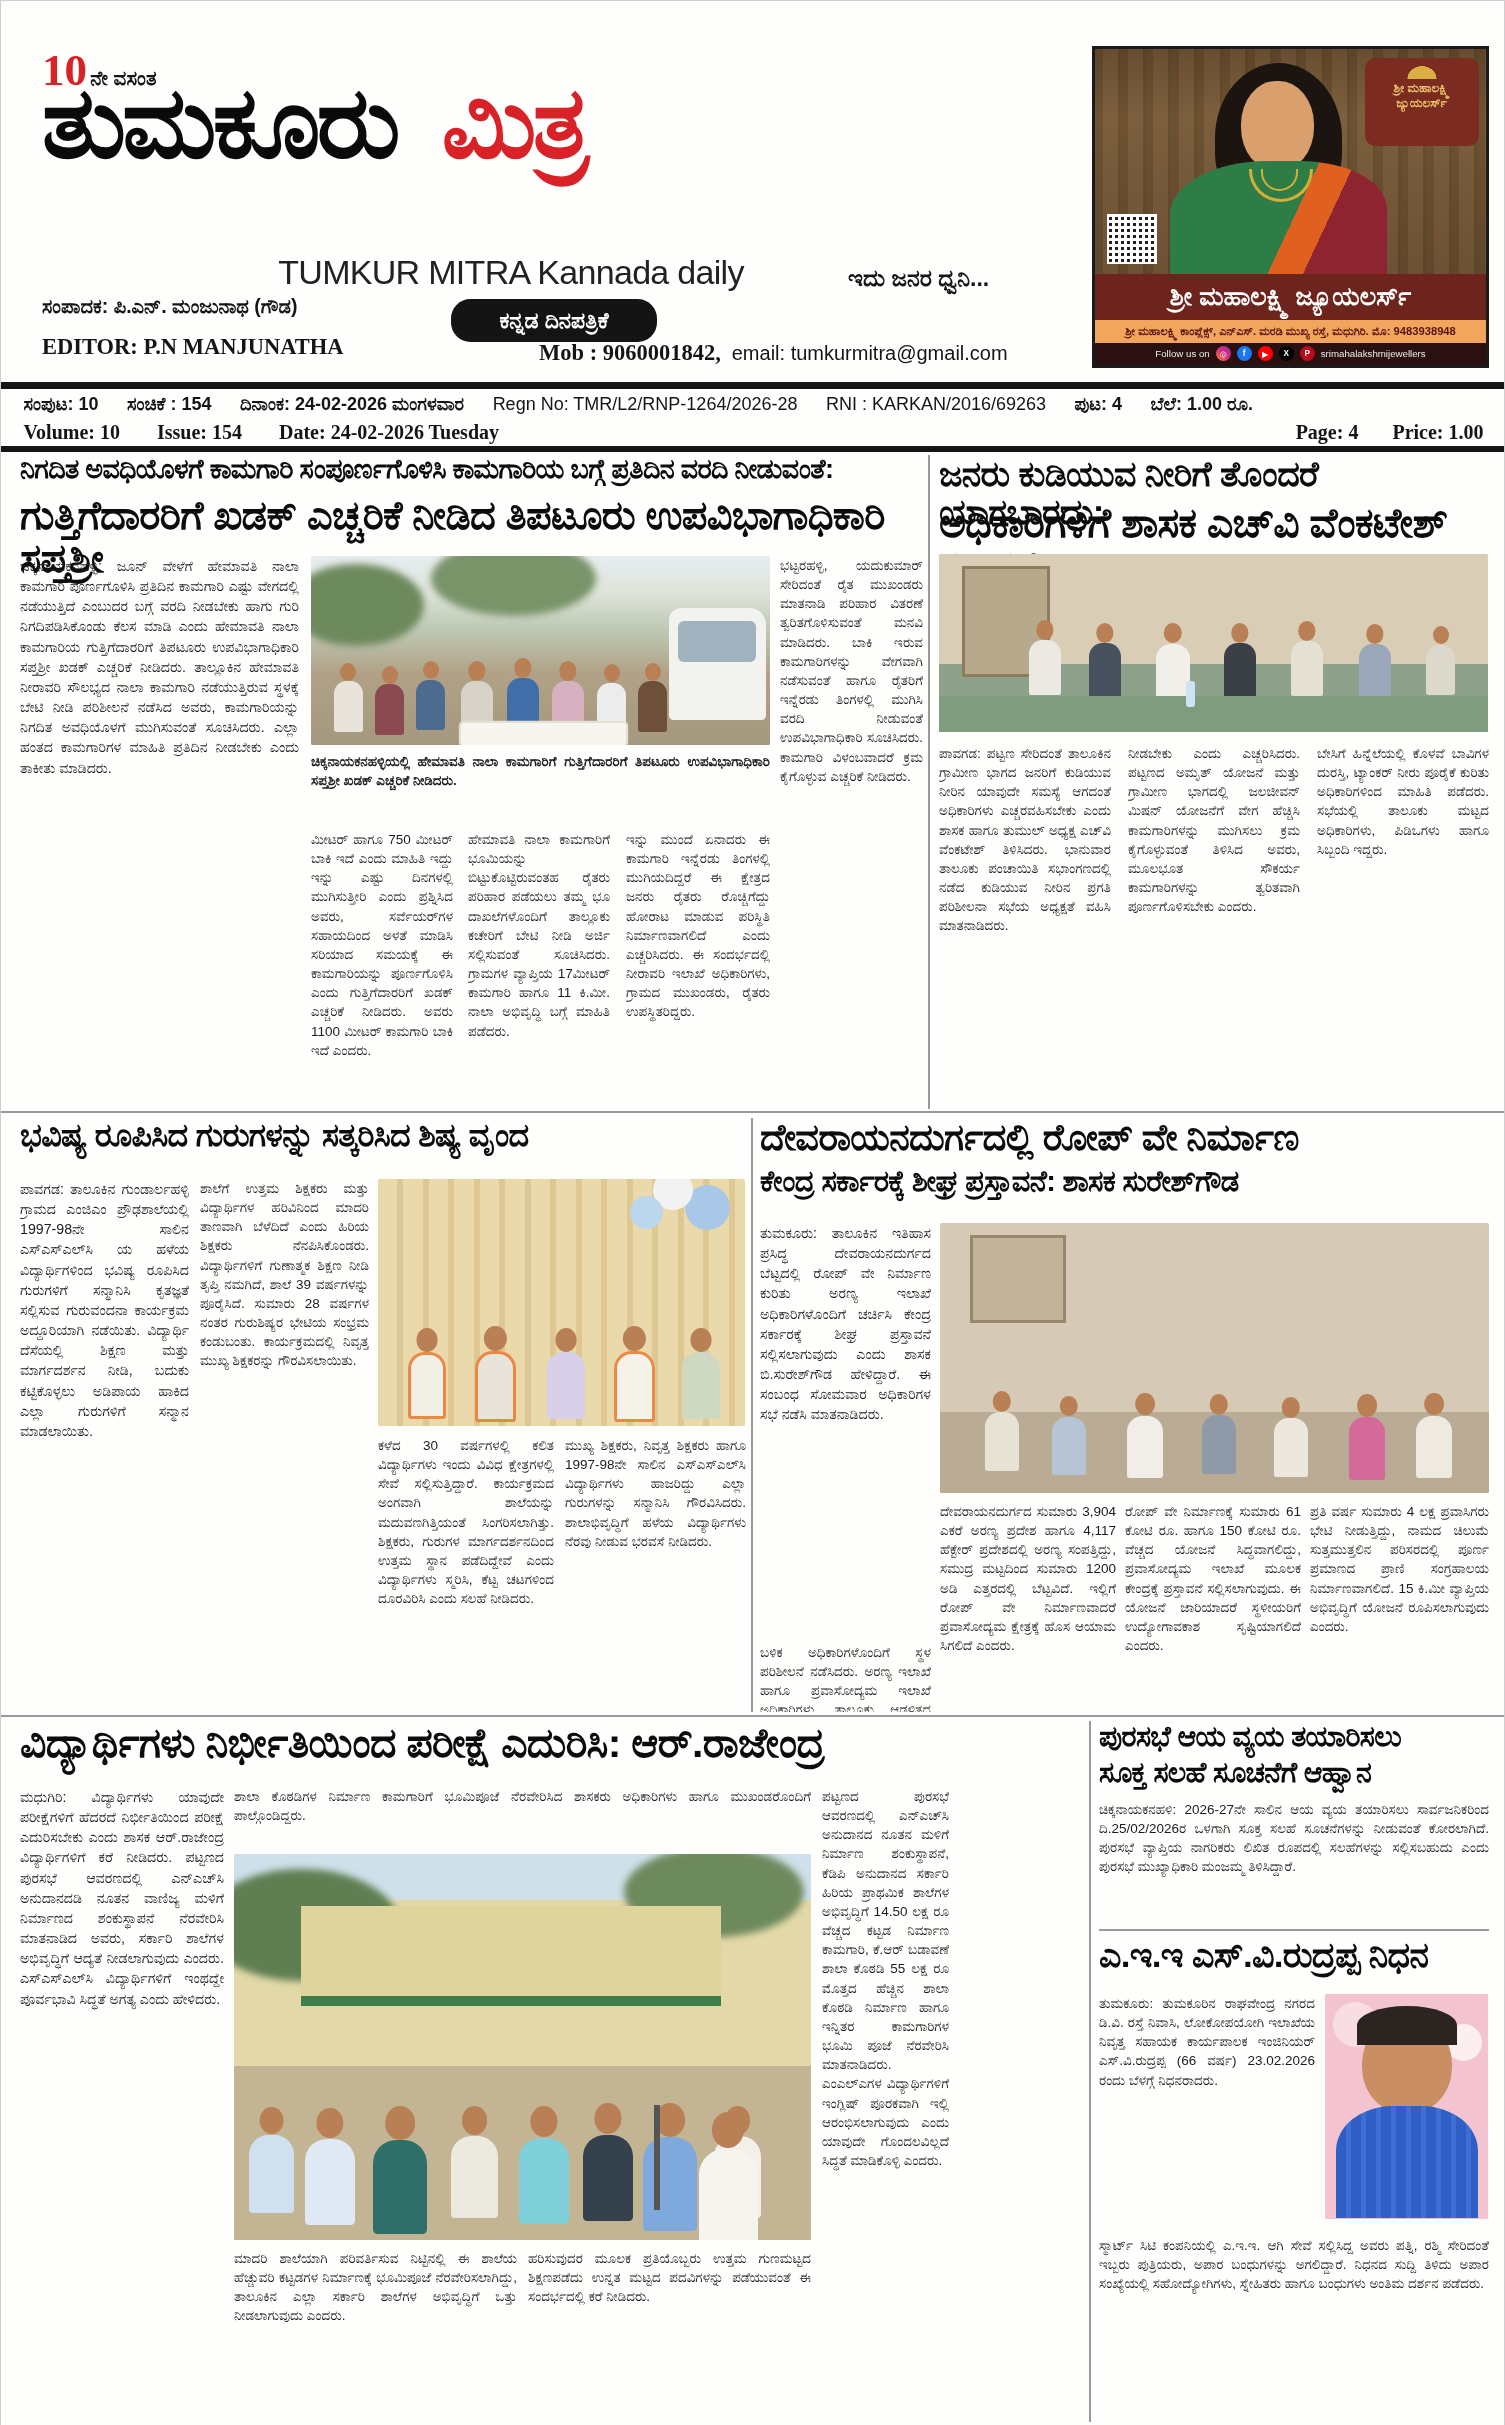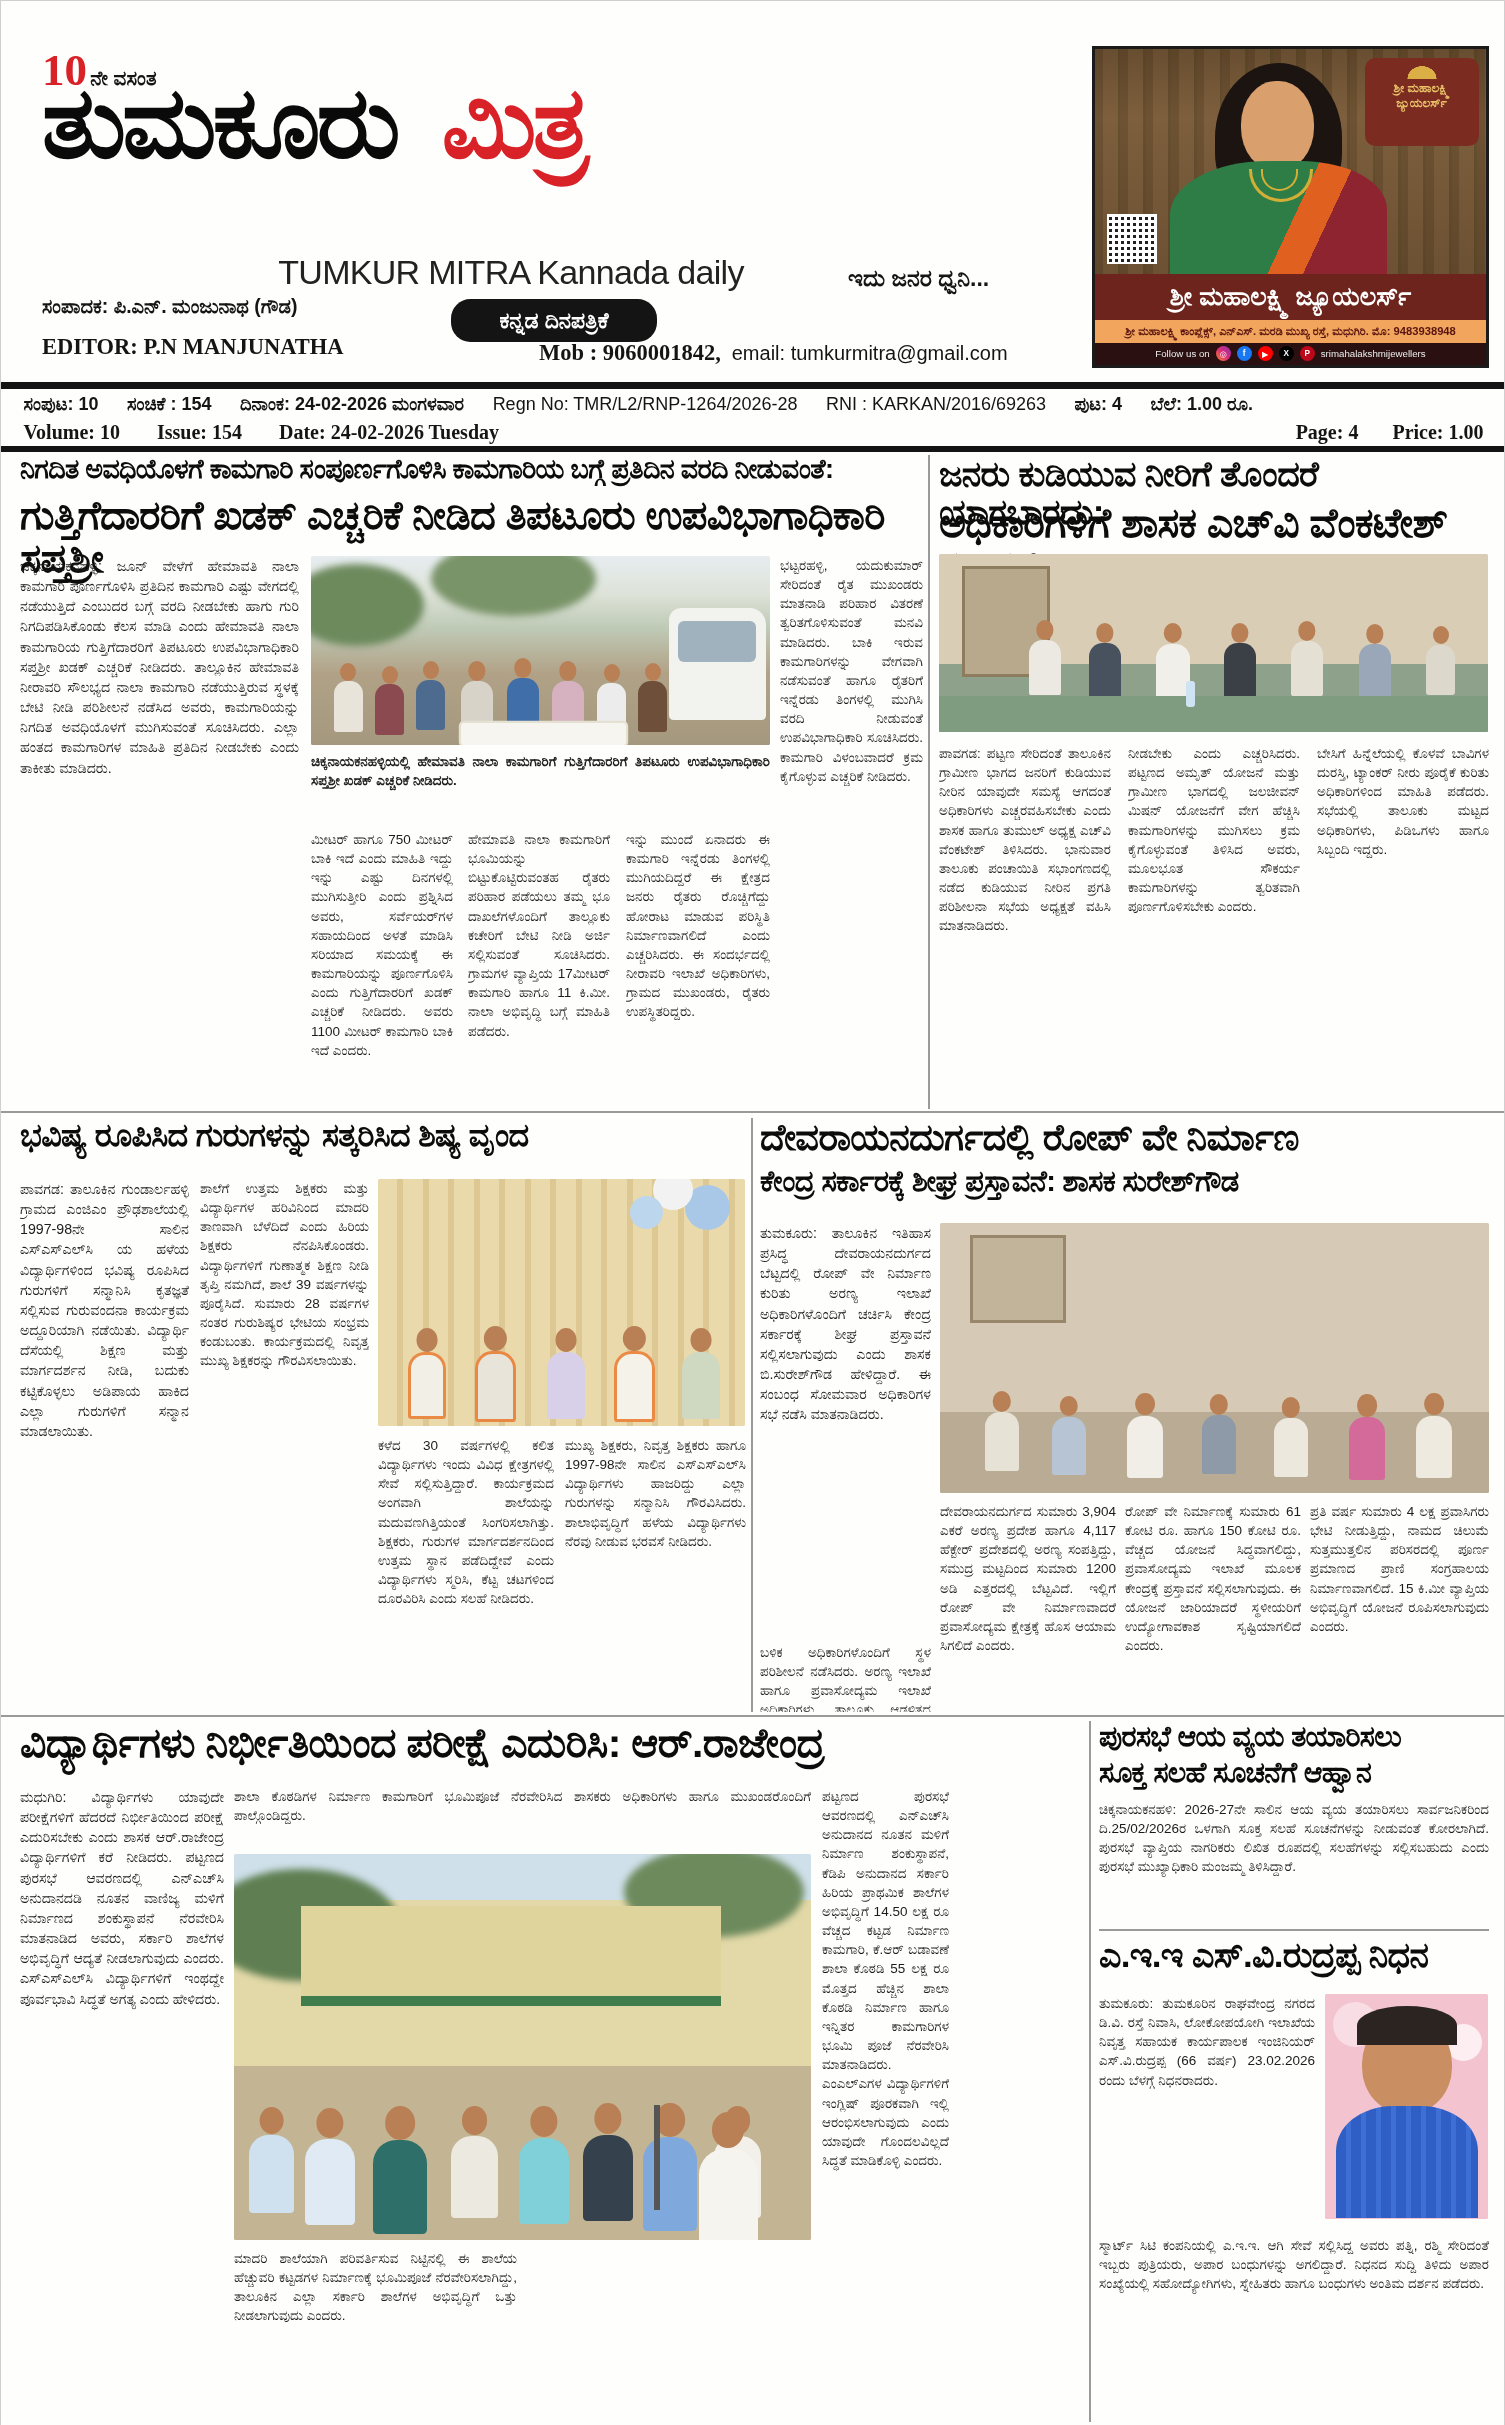--- a/index.html
+++ b/index.html
@@ -249,20 +249,21 @@
       <div class="pn" style="font-size:18px;left:139px;bottom:6px;background:#2e6f6a"></div>
       <div class="pn" style="font-size:15.7px;left:217px;bottom:22.5px;background:#ece9e0"></div>
       <div class="pn" style="font-size:16.5px;left:285px;bottom:16.5px;background:#7fd0d8"></div>
       <div class="pn" style="font-size:16.5px;left:349px;bottom:19.5px;background:#36414e"></div>
       <div class="pn" style="font-size:18px;left:409px;bottom:9px;background:#7fa8dc"></div>
       <div class="pn" style="font-size:15.7px;left:480px;bottom:22.5px;background:#f2f0e8"></div>
       <div class="pn" style="font-size:19.5px;left:465px;bottom:-10.5px;background:#f6f4ee"></div>
       <div class="abs" style="left:420px;bottom:30px;width:6px;height:105px;background:#555"></div>
     </div>
     <div class="col" style="left:214px;top:528px;width:283px;height:171px">ಮಾದರಿ ಶಾಲೆಯಾಗಿ ಪರಿವರ್ತಿಸುವ ನಿಟ್ಟಿನಲ್ಲಿ ಈ ಶಾಲೆಯ ಹೆಚ್ಚುವರಿ ಕಟ್ಟಡಗಳ ನಿರ್ಮಾಣಕ್ಕೆ ಭೂಮಿಪೂಜೆ ನೆರವೇರಿಸಲಾಗಿದ್ದು, ತಾಲೂಕಿನ ಎಲ್ಲಾ ಸರ್ಕಾರಿ ಶಾಲೆಗಳ ಅಭಿವೃದ್ಧಿಗೆ ಒತ್ತು ನೀಡಲಾಗುವುದು ಎಂದರು.</div>
+    <div class="col" style="left:508px;top:528px;width:283px;height:171px">ಹರಿಸುವುದರ ಮೂಲಕ ಪ್ರತಿಯೊಬ್ಬರು ಉತ್ತಮ ಗುಣಮಟ್ಟದ ಶಿಕ್ಷಣಪಡೆದು ಉನ್ನತ ಮಟ್ಟದ ಪದವಿಗಳನ್ನು ಪಡೆಯುವಂತೆ ಈ ಸಂದರ್ಭದಲ್ಲಿ ಕರೆ ನೀಡಿದರು.</div>
 
     <div class="col" style="left:802px;top:66px;width:127px;height:633px">ಪಟ್ಟಣದ ಪುರಸಭೆ ಆವರಣದಲ್ಲಿ ಎನ್‌ಎಚ್‌ಸಿ ಅನುದಾನದ ನೂತನ ಮಳಿಗೆ ನಿರ್ಮಾಣ ಶಂಕುಸ್ಥಾಪನೆ, ಕೆಡಿಪಿ ಅನುದಾನದ ಸರ್ಕಾರಿ ಹಿರಿಯ ಪ್ರಾಥಮಿಕ ಶಾಲೆಗಳ ಅಭಿವೃದ್ಧಿಗೆ 14.50 ಲಕ್ಷ ರೂ ವೆಚ್ಚದ ಕಟ್ಟಡ ನಿರ್ಮಾಣ ಕಾಮಗಾರಿ, ಕೆ.ಆರ್ ಬಡಾವಣೆ ಶಾಲಾ ಕೊಠಡಿ 55 ಲಕ್ಷ ರೂ ಮೊತ್ತದ ಹೆಚ್ಚಿನ ಶಾಲಾ ಕೊಠಡಿ ನಿರ್ಮಾಣ ಹಾಗೂ ಇನ್ನಿತರ ಕಾಮಗಾರಿಗಳ ಭೂಮಿ ಪೂಜೆ ನೆರವೇರಿಸಿ ಮಾತನಾಡಿದರು. ಎಂಎಲ್‌ಎಗಳ ವಿದ್ಯಾರ್ಥಿಗಳಿಗೆ ಇಂಗ್ಲಿಷ್ ಪೂರಕವಾಗಿ ಇಲ್ಲಿ ಆರಂಭಿಸಲಾಗುವುದು ಎಂದು ಯಾವುದೇ ಗೊಂದಲವಿಲ್ಲದೆ ಸಿದ್ಧತೆ ಮಾಡಿಕೊಳ್ಳಿ ಎಂದರು.</div>
 
   </div>
 
   <div class="vrule" style="left:1088px;top:1720px;height:701px"></div>
 
   <div class="abs" style="left:1098px;top:1720px;width:390px;height:204px">
     <div class="abs hl center" style="left:0;top:0;width:390px;font-size:28.5px">ಪುರಸಭೆ ಆಯ ವ್ಯಯ ತಯಾರಿಸಲು</div>
     <div class="abs hl center" style="left:0;top:36px;width:390px;font-size:28.5px">ಸೂಕ್ತ ಸಲಹೆ ಸೂಚನೆಗೆ ಆಹ್ವಾನ</div>

